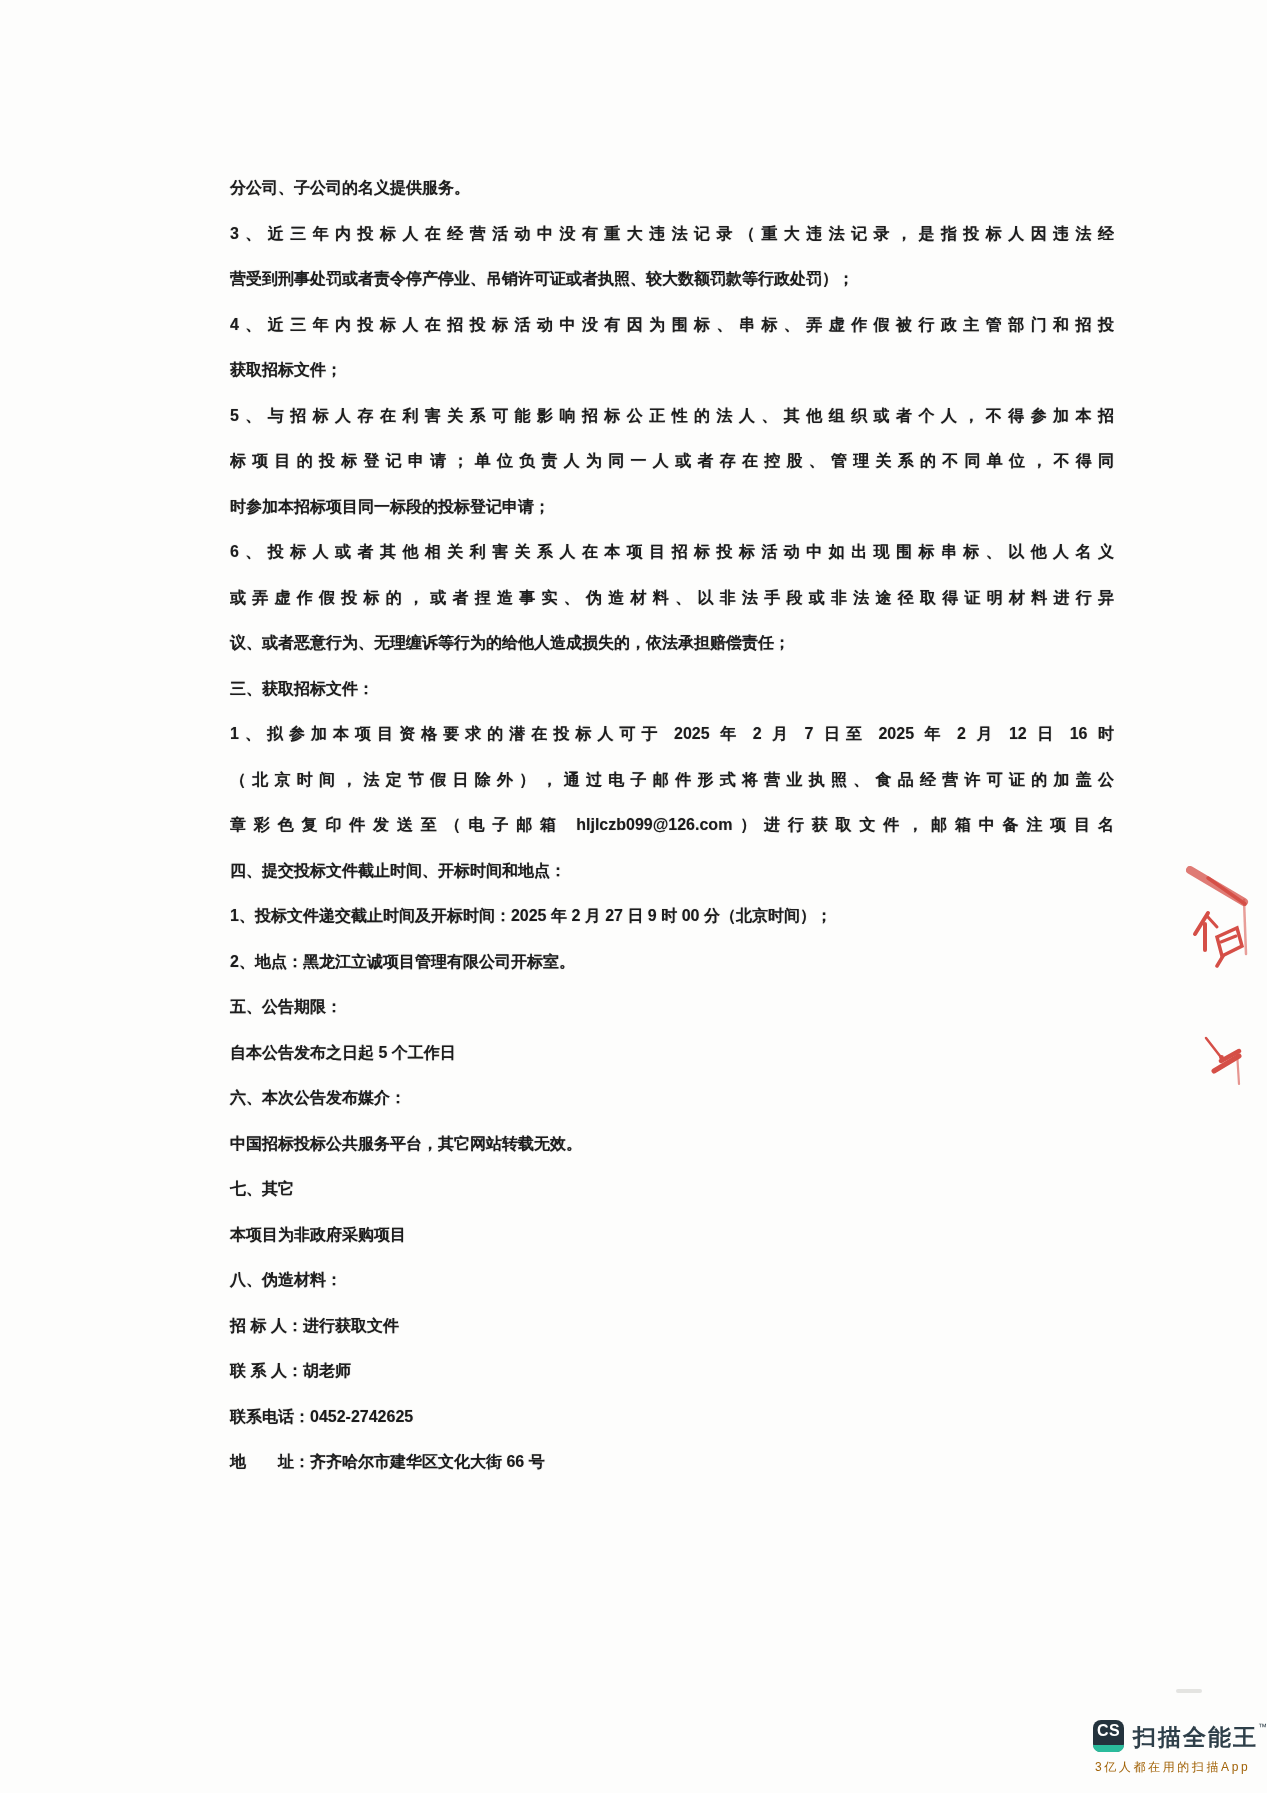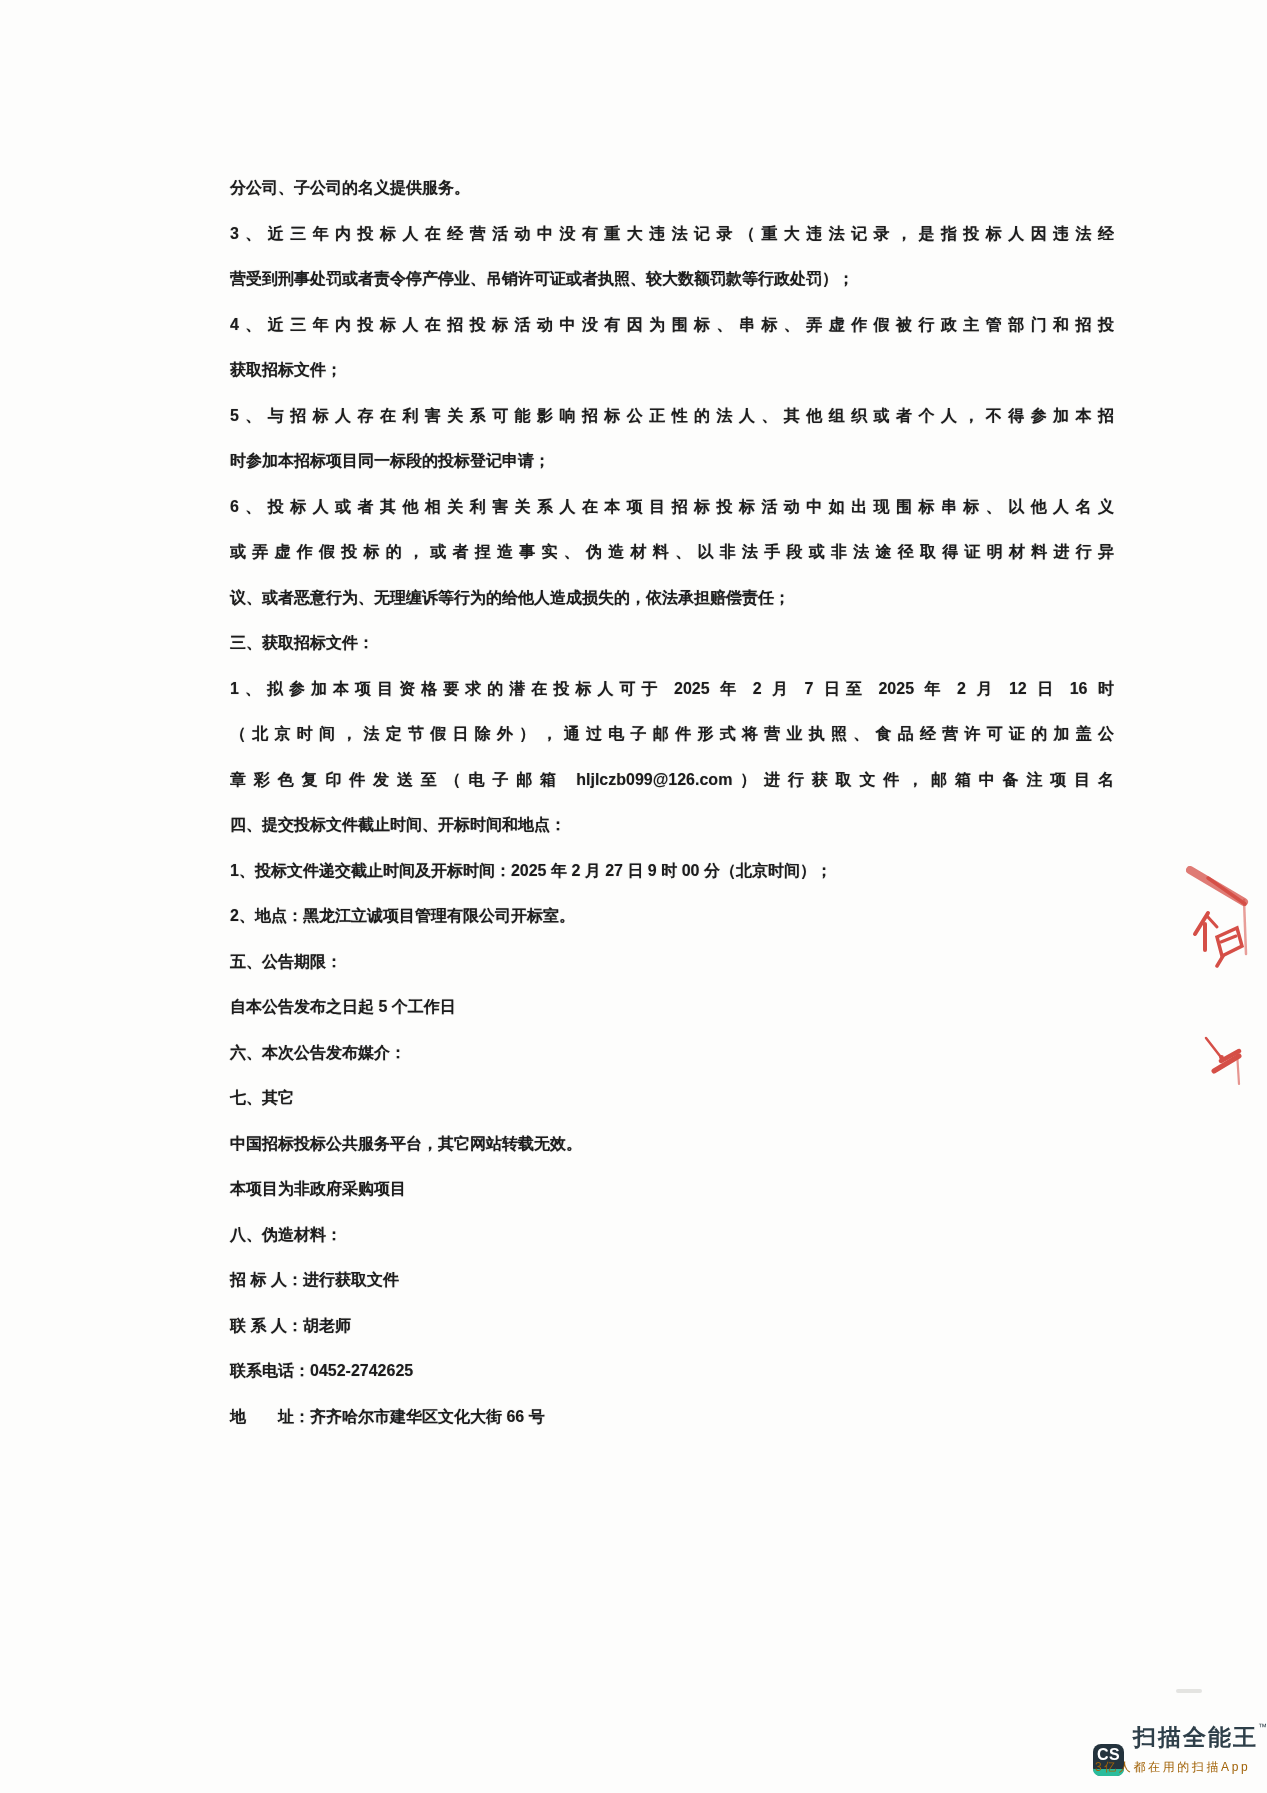--- a/index.html
+++ b/index.html
@@ -37,21 +37,20 @@
     overflow:hidden;
   }
   
   .stamp{position:absolute;pointer-events:none;}
   
   .wm{position:absolute;left:1076px;top:1712px;width:180px;height:70px;}
   .wm-badge{
     position:absolute;left:17px;top:8px;width:31px;height:32px;
     background:#24333d;border-radius:8px;
     box-shadow:0 0 0 0 transparent;
-    margin-top:24px;
   }
   .wm-badge .cs{
     position:absolute;left:0;top:2px;width:100%;
     text-align:center;color:#ffffff;
     font-size:16px;font-weight:700;letter-spacing:.5px;
     font-family:"Liberation Sans",sans-serif;
   }
   .wm-badge .strip{
     position:absolute;left:0;bottom:0;width:100%;height:7px;
     background:#2abc9c;border-radius:0 0 8px 8px;
@@ -77,36 +76,37 @@
 
 <div class="page">
 
   <div class="content">
     <div class="line">分公司、子公司的名义提供服务。</div>
     <div class="line j">3、近三年内投标人在经营活动中没有重大违法记录（重大违法记录，是指投标人因违法经</div>
     <div class="line">营受到刑事处罚或者责令停产停业、吊销许可证或者执照、较大数额罚款等行政处罚）；</div>
     <div class="line j">4、近三年内投标人在招投标活动中没有因为围标、串标、弄虚作假被行政主管部门和招投</div>
     <div class="line">获取招标文件；</div>
     <div class="line j">5、与招标人存在利害关系可能影响招标公正性的法人、其他组织或者个人，不得参加本招</div>
+    <div class="line j">标项目的投标登记申请；单位负责人为同一人或者存在控股、管理关系的不同单位，不得同</div>
     <div class="line">时参加本招标项目同一标段的投标登记申请；</div>
     <div class="line j">6、投标人或者其他相关利害关系人在本项目招标投标活动中如出现围标串标、以他人名义</div>
     <div class="line j">或弄虚作假投标的，或者捏造事实、伪造材料、以非法手段或非法途径取得证明材料进行异</div>
     <div class="line">议、或者恶意行为、无理缠诉等行为的给他人造成损失的，依法承担赔偿责任；</div>
     <div class="line">三、获取招标文件：</div>
     <div class="line j">1、拟参加本项目资格要求的潜在投标人可于 2025 年 2 月 7 日至 2025 年 2 月 12 日 16 时</div>
     <div class="line j">（北京时间，法定节假日除外），通过电子邮件形式将营业执照、食品经营许可证的加盖公</div>
     <div class="line j">章彩色复印件发送至（电子邮箱 hljlczb099@126.com）进行获取文件，邮箱中备注项目名</div>
     <div class="line">四、提交投标文件截止时间、开标时间和地点：</div>
     <div class="line">1、投标文件递交截止时间及开标时间：2025 年 2 月 27 日 9 时 00 分（北京时间）；</div>
     <div class="line">2、地点：黑龙江立诚项目管理有限公司开标室。</div>
     <div class="line">五、公告期限：</div>
     <div class="line">自本公告发布之日起 5 个工作日</div>
     <div class="line">六、本次公告发布媒介：</div>
+    <div class="line">中国招标投标公共服务平台，其它网站转载无效。</div>
     <div class="line">七、其它</div>
-    <div class="line">中国招标投标公共服务平台，其它网站转载无效。</div>
     <div class="line">本项目为非政府采购项目</div>
     <div class="line">八、伪造材料：</div>
     <div class="line">招 标 人：进行获取文件</div>
     <div class="line">联 系 人：胡老师</div>
     <div class="line">联系电话：0452-2742625</div>
     <div class="line">地　　址：齐齐哈尔市建华区文化大街 66 号</div>
   </div>
 
   <svg class="stamp" style="left:1186px;top:858px;" width="64" height="110" viewBox="0 0 64 110">
     <g stroke="#cf3128" fill="none" stroke-linecap="round" opacity="0.85">

